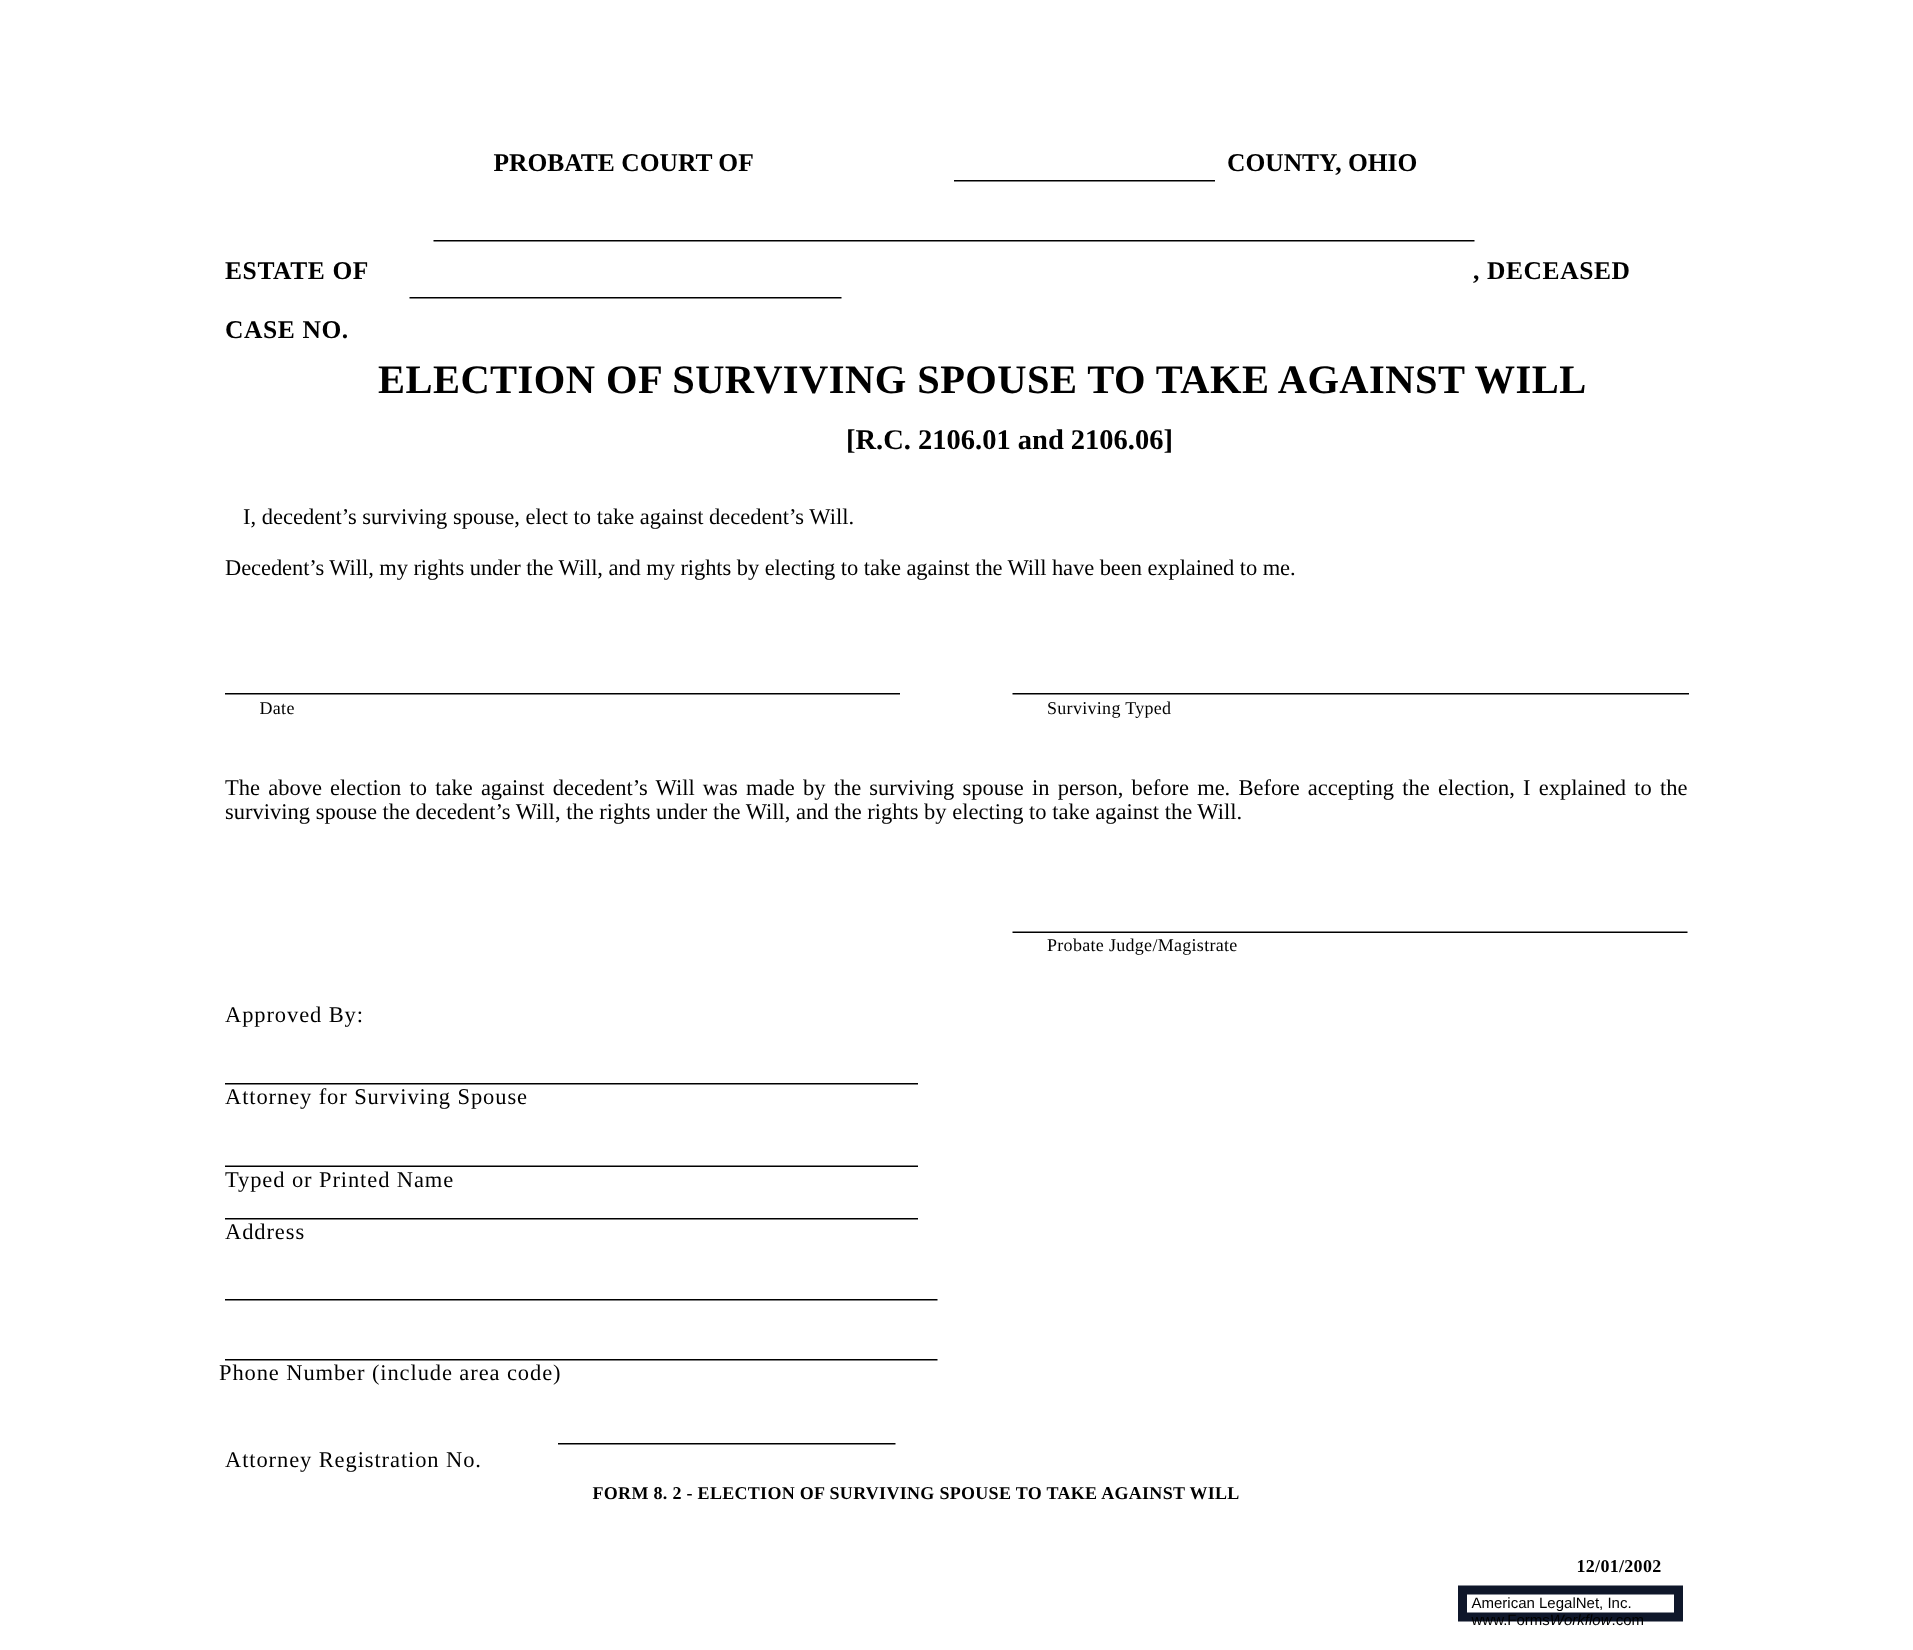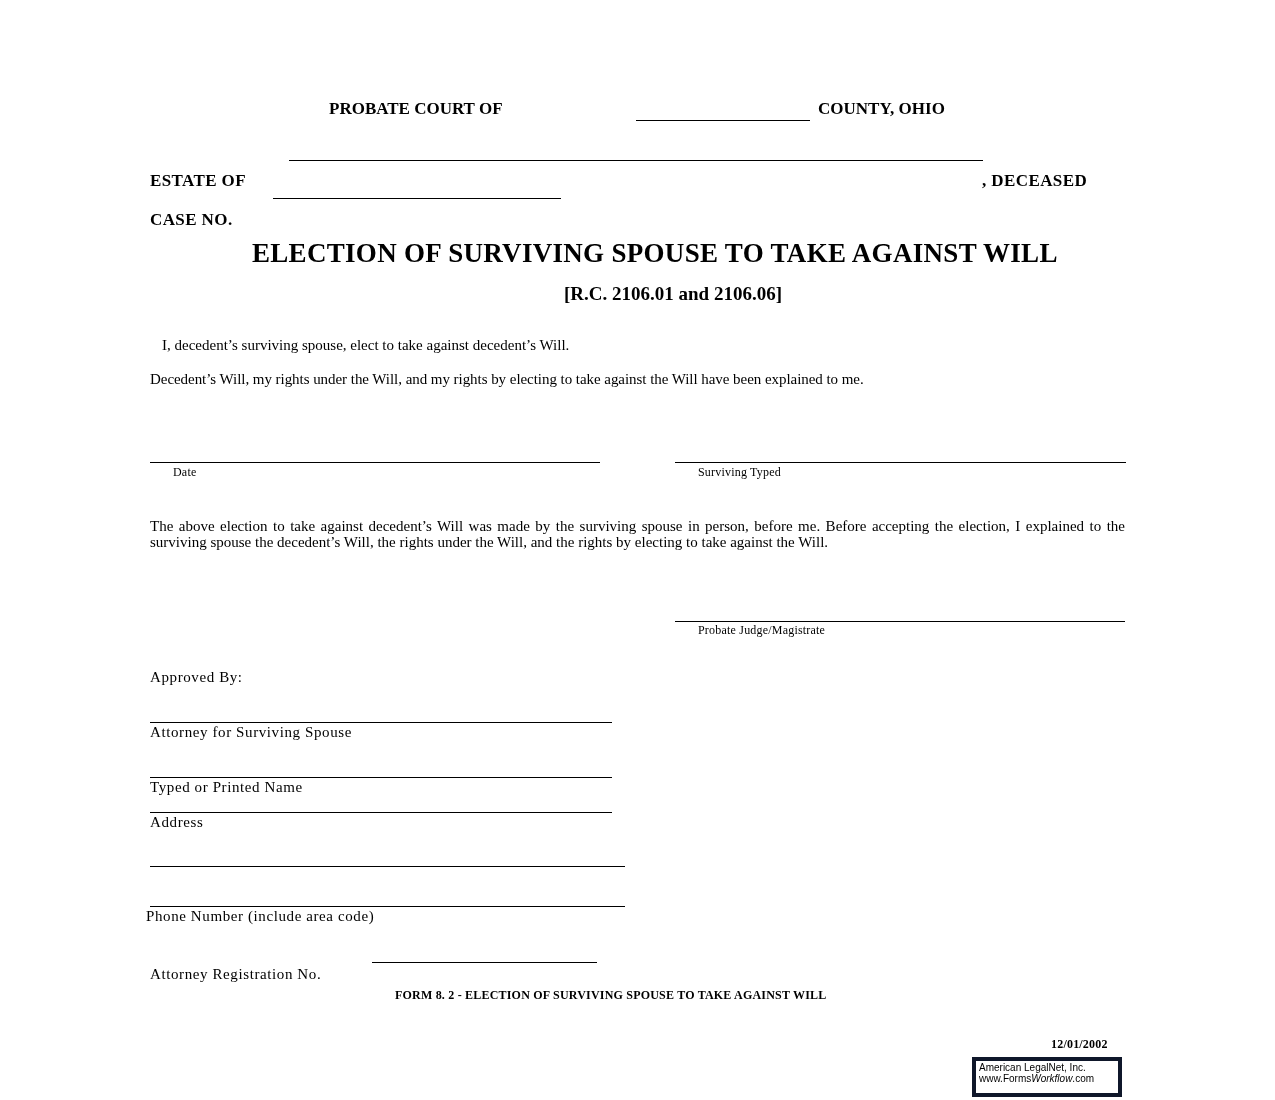--- a/index.html
+++ b/index.html
@@ -11,22 +11,22 @@
     .line { position: absolute; height: 0; border-top: 1px solid #000; }
     .h1 { font-size: 17px; font-weight: bold; }
     .h2 { font-size: 17px; font-weight: bold; letter-spacing: 0.4px; margin-top: 29px; }
     .title { font-size: 27px; font-weight: bold; letter-spacing: 0.3px; }
     .cite { font-size: 19px; font-weight: bold; margin-top: 20px; }
     .body { font-size: 15px; }
     .small { font-size: 12px; letter-spacing: 0.2px; margin-left: 23px; }
     .label { font-size: 15px; letter-spacing: 0.6px; }
     .footer { font-size: 12px; font-weight: bold; letter-spacing: 0.2px; }
     .brand {
-      position: absolute; left: 972px; top: 1057px; width: 150px; height: 40px;
-      border: 4px solid #0f172a; font-family: "Liberation Sans", "DejaVu Sans", sans-serif;
+      position: absolute; left: 972px; top: 1057px; width: 150px; height: 24px;
+      border: 6px solid #0f172a; font-family: "Liberation Sans", "DejaVu Sans", sans-serif;
       font-size: 10px; line-height: 11px; padding: 1px 0 0 3px; box-sizing: border-box;
     }
     .brand i { font-style: italic; }
     .justify { white-space: normal; text-align: justify; text-align-last: left; line-height: 16px; }
   </style>
 </head>
 <body>
 
 <div class="abs h1" style="left:329px; top:99px;">
   <span>PROBATE COURT OF</span>

